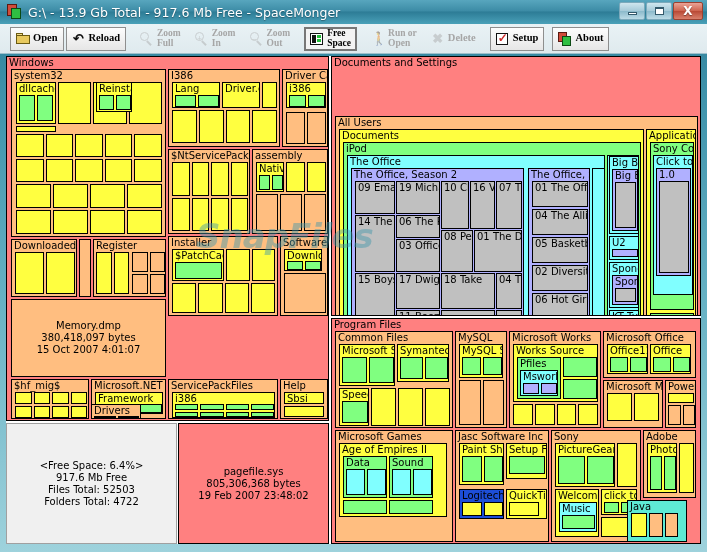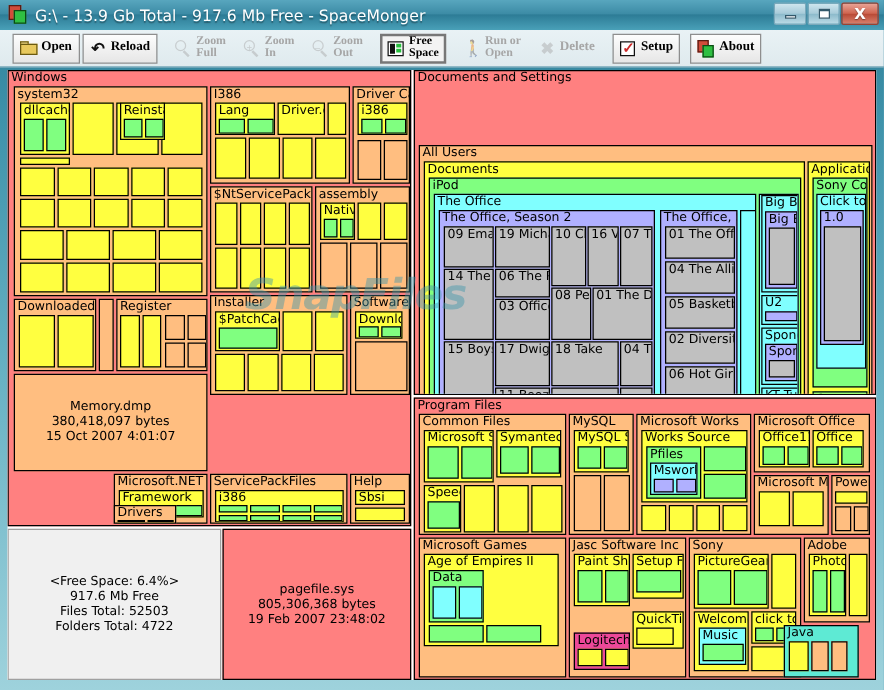--- a/index.html
+++ b/index.html
@@ -282,20 +282,31 @@
           <div class="node" style="left: 55.5px; top: 34px; width: 15.5px; height: 20px; background: rgb(255, 190, 128); border: 1px solid rgb(0, 0, 0);"></div>
         </div>
         <div class="node" style="left: 72px; top: 182px; width: 12px; height: 58px; background: rgb(255, 190, 128); border: 1px solid rgb(0, 0, 0);"></div>
         <div class="node" style="left: 4px; top: 242px; width: 155px; height: 78px; background: rgb(255, 190, 128); border: 1px solid rgb(0, 0, 0);">
           <div class="ctr">
             <div>Memory.dmp</div>
             <div>380,418,097 bytes</div>
             <div>15 Oct 2007   4:01:07</div>
           </div>
         </div>
+        <div class="node" style="left: 4px; top: 322px; width: 78px; height: 40px; background: rgb(255, 190, 128); border: 1px solid rgb(0, 0, 0);">
+          <div class="lbl">$hf_mig$</div>
+          <div class="node" style="left: 3px; top: 12px; width: 16.5px; height: 12px; background: rgb(255, 255, 64); border: 1px solid rgb(0, 0, 0);"></div>
+          <div class="node" style="left: 21.5px; top: 12px; width: 16.5px; height: 12px; background: rgb(255, 255, 64); border: 1px solid rgb(0, 0, 0);"></div>
+          <div class="node" style="left: 40px; top: 12px; width: 16.5px; height: 12px; background: rgb(255, 255, 64); border: 1px solid rgb(0, 0, 0);"></div>
+          <div class="node" style="left: 58.5px; top: 12px; width: 16.5px; height: 12px; background: rgb(255, 255, 64); border: 1px solid rgb(0, 0, 0);"></div>
+          <div class="node" style="left: 3px; top: 26px; width: 16.5px; height: 12px; background: rgb(255, 255, 64); border: 1px solid rgb(0, 0, 0);"></div>
+          <div class="node" style="left: 21.5px; top: 26px; width: 16.5px; height: 12px; background: rgb(255, 255, 64); border: 1px solid rgb(0, 0, 0);"></div>
+          <div class="node" style="left: 40px; top: 26px; width: 16.5px; height: 12px; background: rgb(255, 255, 64); border: 1px solid rgb(0, 0, 0);"></div>
+          <div class="node" style="left: 58.5px; top: 26px; width: 16.5px; height: 12px; background: rgb(255, 255, 64); border: 1px solid rgb(0, 0, 0);"></div>
+        </div>
         <div class="node" style="left: 84px; top: 322px; width: 75px; height: 40px; background: rgb(255, 190, 128); border: 1px solid rgb(0, 0, 0);">
           <div class="lbl">Microsoft.NET</div>
           <div class="node" style="left: 3px; top: 12px; width: 68px; height: 22px; background: rgb(255, 255, 64); border: 1px solid rgb(0, 0, 0);">
             <div class="lbl">Framework</div>
             <div class="node" style="left: 2px; top: 11px; width: 31px; height: 9px; background: rgb(128, 255, 128); border: 1px solid rgb(0, 0, 0);"></div>
             <div class="node" style="left: 35px; top: 11px; width: 31px; height: 9px; background: rgb(128, 255, 128); border: 1px solid rgb(0, 0, 0);"></div>
           </div>
         </div>
         <div class="node" style="left: 84px; top: 347px; width: 50px; height: 15px; background: rgb(255, 190, 128); border: 1px solid rgb(0, 0, 0);">
           <div class="lbl">Drivers</div>
@@ -623,36 +634,41 @@
         </div>
         <div class="node" style="left: 3px; top: 111px; width: 118px; height: 112px; background: rgb(255, 190, 128); border: 1px solid rgb(0, 0, 0);">
           <div class="lbl">Microsoft Games</div>
           <div class="node" style="left: 3px; top: 12px; width: 108px; height: 74px; background: rgb(255, 255, 64); border: 1px solid rgb(0, 0, 0);">
             <div class="lbl">Age of Empires II</div>
             <div class="node" style="left: 3px; top: 12px; width: 44px; height: 42px; background: rgb(128, 255, 128); border: 1px solid rgb(0, 0, 0);">
               <div class="lbl">Data</div>
               <div class="node" style="left: 2px; top: 12px; width: 19px; height: 26px; background: rgb(128, 255, 255); border: 1px solid rgb(0, 0, 0);"></div>
               <div class="node" style="left: 23px; top: 12px; width: 19px; height: 26px; background: rgb(128, 255, 255); border: 1px solid rgb(0, 0, 0);"></div>
             </div>
+            <div class="node" style="left: 49px; top: 12px; width: 44px; height: 42px; background: rgb(128, 255, 128); border: 1px solid rgb(0, 0, 0);">
+              <div class="lbl">Sound</div>
+              <div class="node" style="left: 2px; top: 12px; width: 19px; height: 26px; background: rgb(128, 255, 255); border: 1px solid rgb(0, 0, 0);"></div>
+              <div class="node" style="left: 23px; top: 12px; width: 19px; height: 26px; background: rgb(128, 255, 255); border: 1px solid rgb(0, 0, 0);"></div>
+            </div>
             <div class="node" style="left: 3px; top: 56px; width: 44px; height: 14px; background: rgb(128, 255, 128); border: 1px solid rgb(0, 0, 0);"></div>
             <div class="node" style="left: 49px; top: 56px; width: 44px; height: 14px; background: rgb(128, 255, 128); border: 1px solid rgb(0, 0, 0);"></div>
           </div>
         </div>
         <div class="node" style="left: 123px; top: 111px; width: 94px; height: 112px; background: rgb(255, 190, 128); border: 1px solid rgb(0, 0, 0);">
           <div class="lbl">Jasc Software Inc</div>
           <div class="node" style="left: 3px; top: 12px; width: 45px; height: 42px; background: rgb(255, 255, 64); border: 1px solid rgb(0, 0, 0);">
             <div class="lbl">Paint Shop</div>
             <div class="node" style="left: 2px; top: 12px; width: 19.5px; height: 26px; background: rgb(128, 255, 128); border: 1px solid rgb(0, 0, 0);"></div>
             <div class="node" style="left: 23.5px; top: 12px; width: 19.5px; height: 26px; background: rgb(128, 255, 128); border: 1px solid rgb(0, 0, 0);"></div>
           </div>
           <div class="node" style="left: 50px; top: 12px; width: 41px; height: 36px; background: rgb(255, 255, 64); border: 1px solid rgb(0, 0, 0);">
             <div class="lbl">Setup Fil</div>
             <div class="node" style="left: 2px; top: 12px; width: 36px; height: 18px; background: rgb(128, 255, 128); border: 1px solid rgb(0, 0, 0);"></div>
           </div>
-          <div class="node" style="left: 3px; top: 58px; width: 45px; height: 30px; background: #ec4899; border: 1px solid rgb(0, 0, 0); margin-top: 17px;">
+          <div class="node" style="left: 3px; top: 58px; width: 45px; height: 30px; background: #1d4ed8; border: 1px solid rgb(0, 0, 0);">
             <div class="lbl">Logitech</div>
             <div class="node" style="left: 2px; top: 12px; width: 19.5px; height: 14px; background: rgb(255, 255, 64); border: 1px solid rgb(0, 0, 0);"></div>
             <div class="node" style="left: 23.5px; top: 12px; width: 19.5px; height: 14px; background: rgb(255, 255, 64); border: 1px solid rgb(0, 0, 0);"></div>
           </div>
           <div class="node" style="left: 50px; top: 58px; width: 41px; height: 30px; background: rgb(255, 255, 64); border: 1px solid rgb(0, 0, 0);">
             <div class="lbl">QuickTime</div>
             <div class="node" style="left: 2px; top: 12px; width: 30px; height: 14px; background: rgb(255, 255, 64); border: 1px solid rgb(0, 0, 0);"></div>
           </div>
         </div>
         <div class="node" style="left: 219px; top: 111px; width: 90px; height: 112px; background: rgb(255, 190, 128); border: 1px solid rgb(0, 0, 0);">

